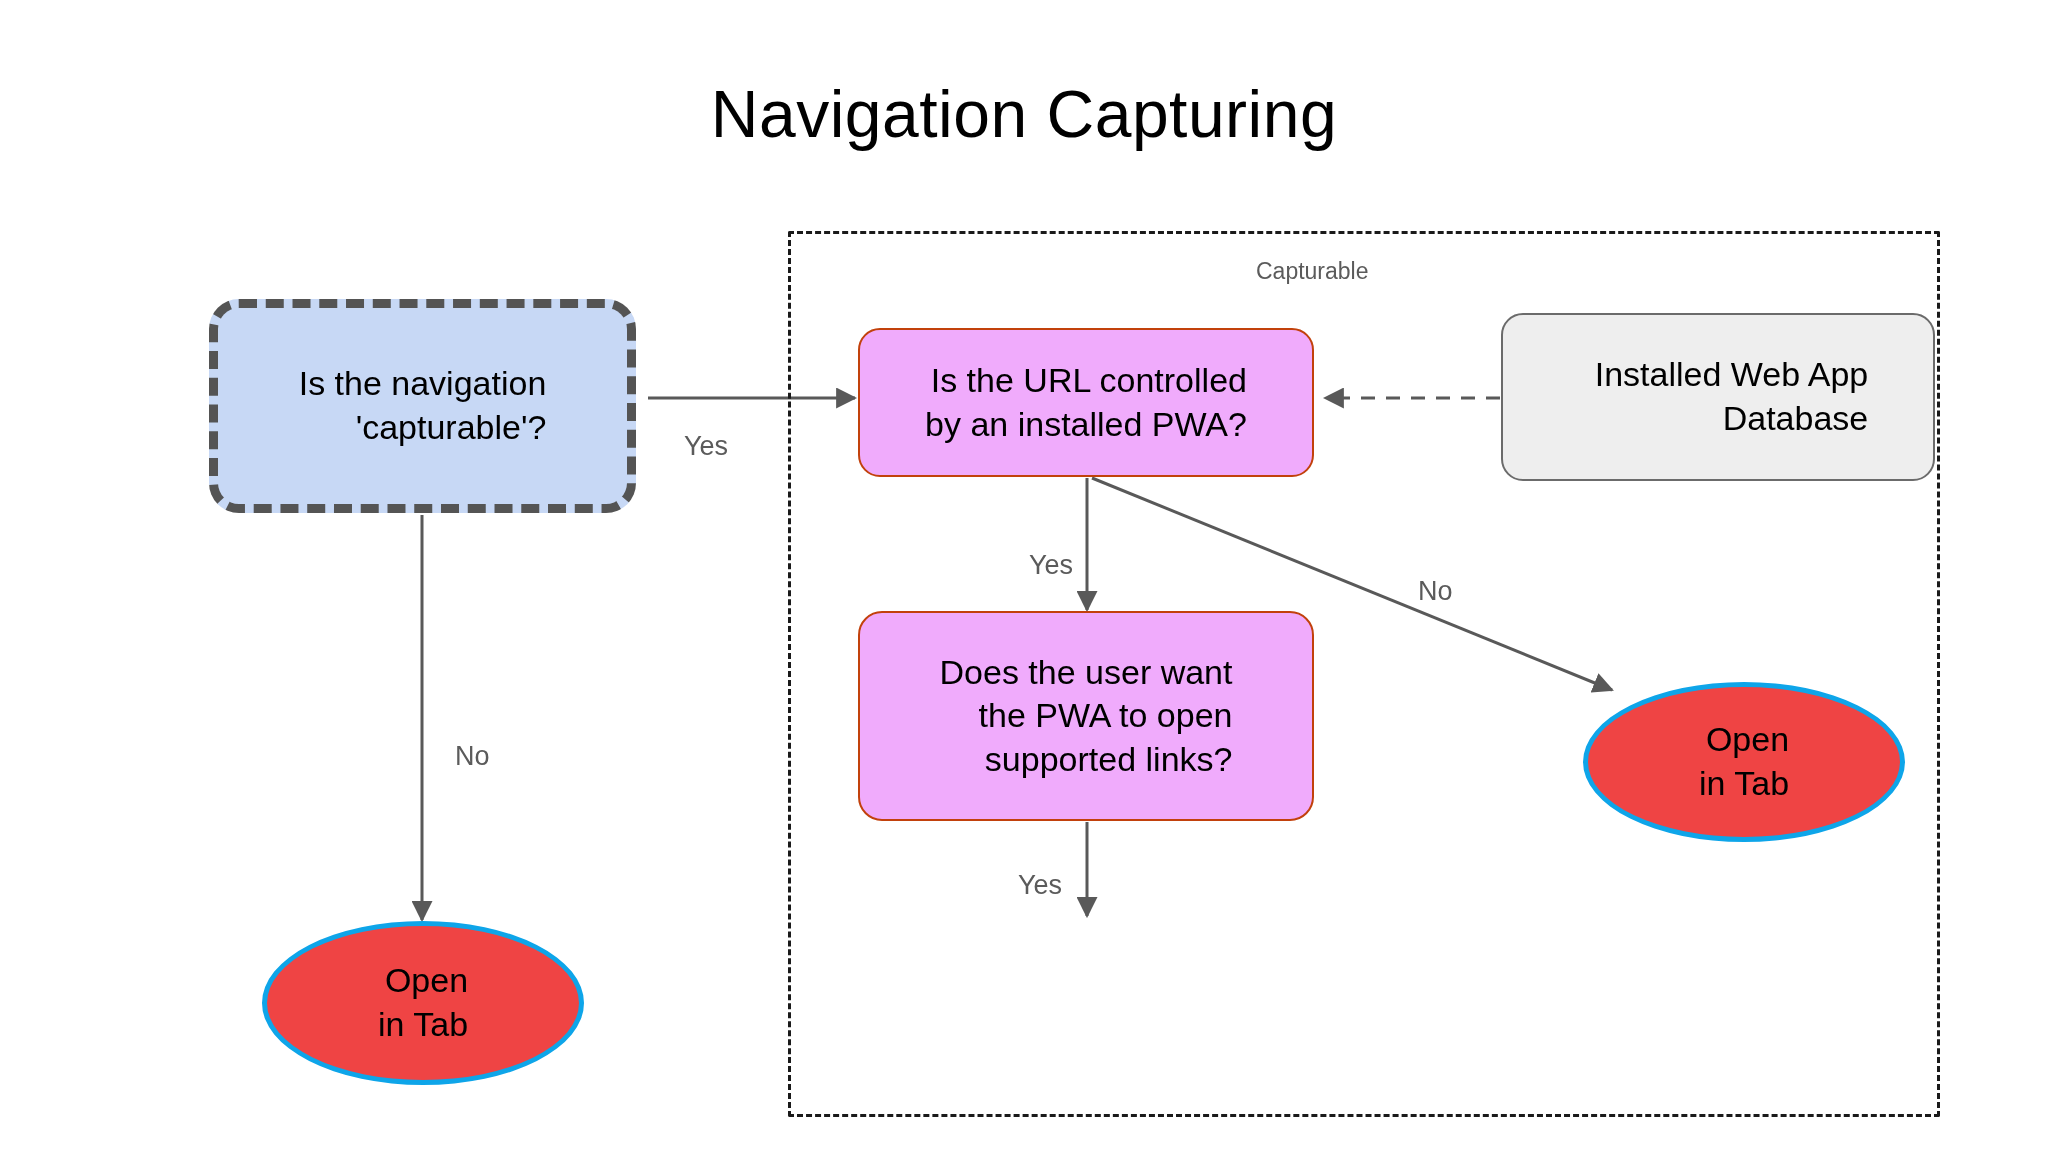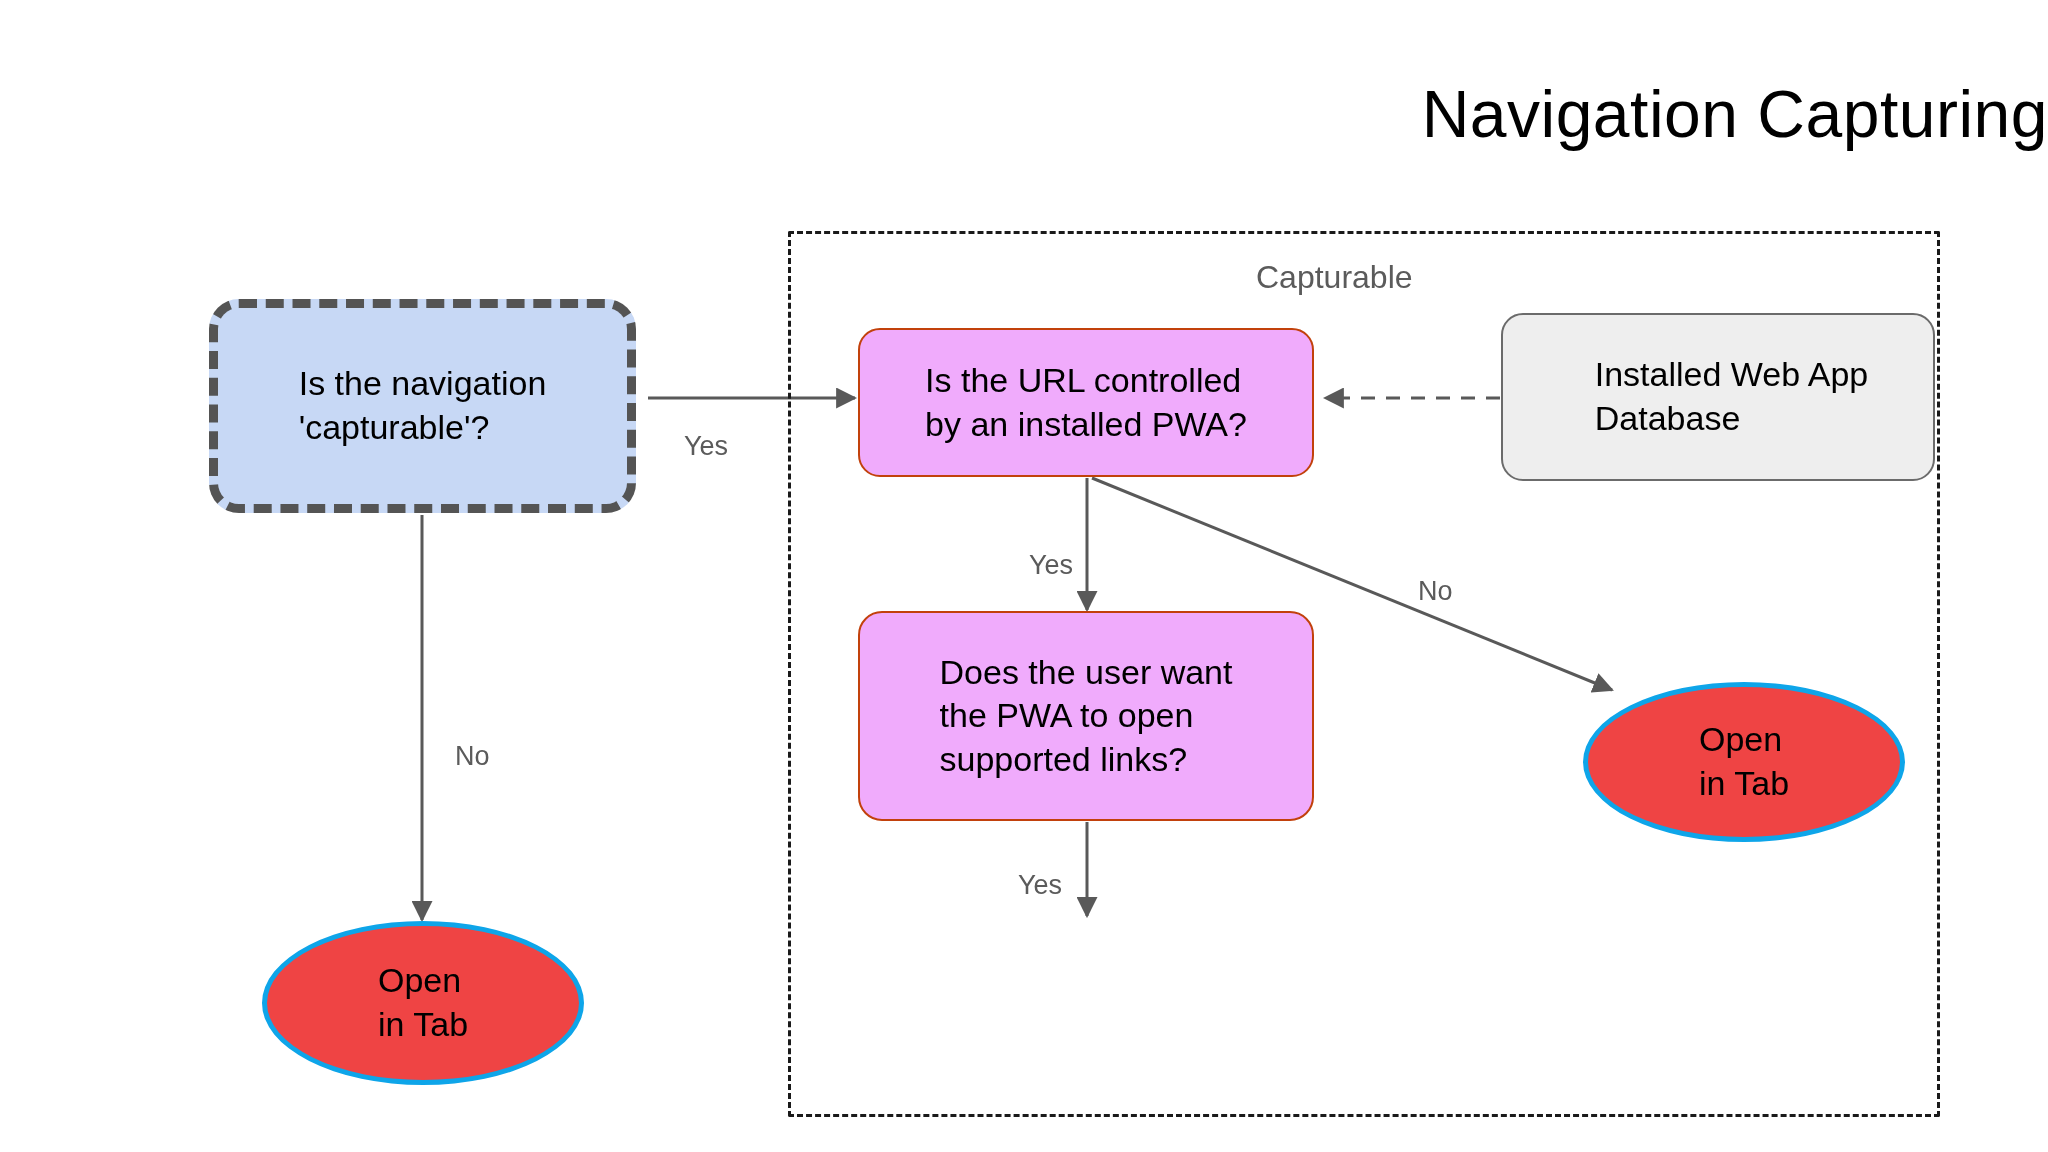--- a/index.html
+++ b/index.html
@@ -21,21 +21,21 @@
     width: 2048px;
     height: 1152px;
   }
 
   
   .page-title {
     position: absolute;
     left: 0;
     top: 78px;
     width: 2048px;
-    text-align: right;
+    text-align: center;
     font-size: 66px;
     font-weight: 400;
     letter-spacing: 0.5px;
     color: #000000;
     line-height: 1.1;
     white-space: nowrap;
   }
 
   
   #edges {
@@ -49,34 +49,34 @@
   
   .group-box {
     position: absolute;
     box-sizing: border-box;
     border: 3px dashed #1a1a1a;
     background: transparent;
     border-radius: 2px;
   }
   .group-label {
     position: absolute;
-    font-size: 32px;
+    font-size: 23px;
     color: #5b5b5b;
     white-space: nowrap;
     line-height: 1.2;
   }
 
   
   .node {
     position: absolute;
     box-sizing: border-box;
     display: flex;
     align-items: center;
     justify-content: center;
-    text-align: left;
+    text-align: right;
     font-size: 34px;
     line-height: 1.28;
     color: #000000;
     white-space: pre-line;
     padding: 4px 14px;
   }
 
   .node-process-blue {
     background: #f0abfc;
     border: 2px solid #c2410c;

